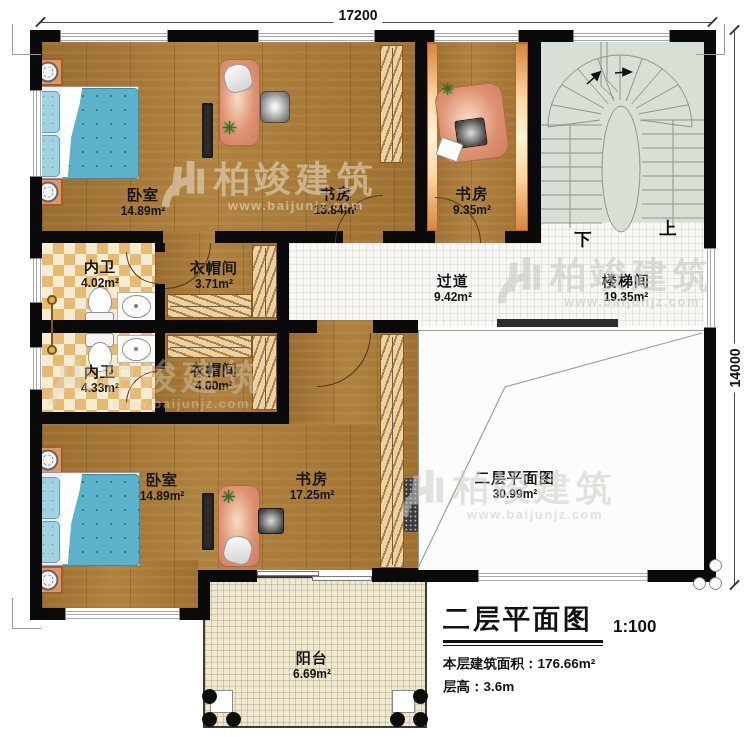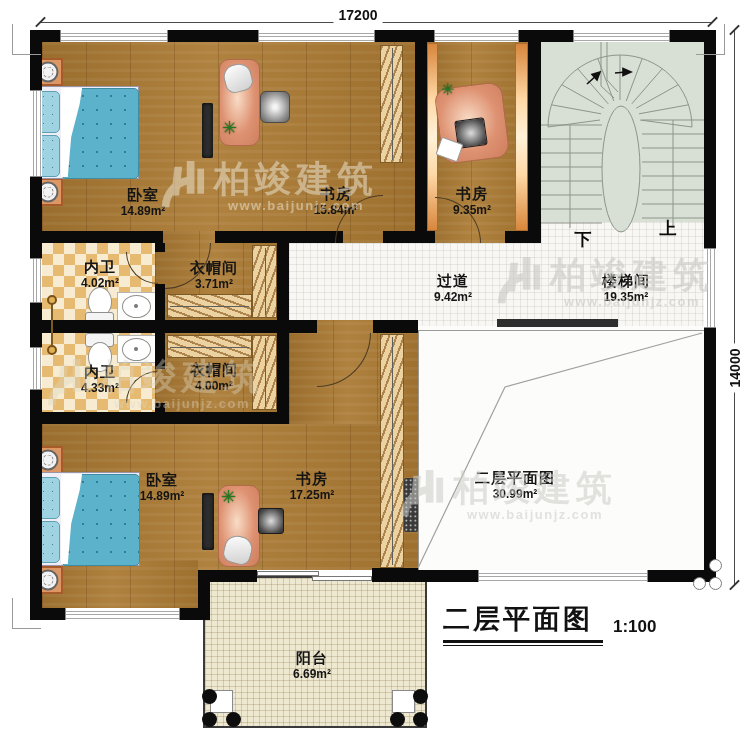--- a/index.html
+++ b/index.html
@@ -415,15 +415,21 @@
   <div class="bracket" style="left:696px;top:24px;width:28px;height:30px;border-left:none;border-right:1px solid #9a9a9a;"></div>
   <div class="bracket" style="left:12px;top:598px;width:28px;height:30px;"></div>
 
   <div id="titleblock">
     <div class="tb-row1">
       <span class="tb-title">二层平面图</span>
       <span class="tb-scale">1:100</span>
     </div>
     <div class="tb-line1"></div>
     <div class="tb-line2"></div>
+    <div class="tb-text">
+      <span>本层建筑面积：</span><span>176.66m²</span>
+    </div>
+    <div class="tb-text" style="margin-top:5px;">
+      <span>层高：</span><span>3.6m</span>
+    </div>
   </div>
 
 </div>
 
 </body></html>

